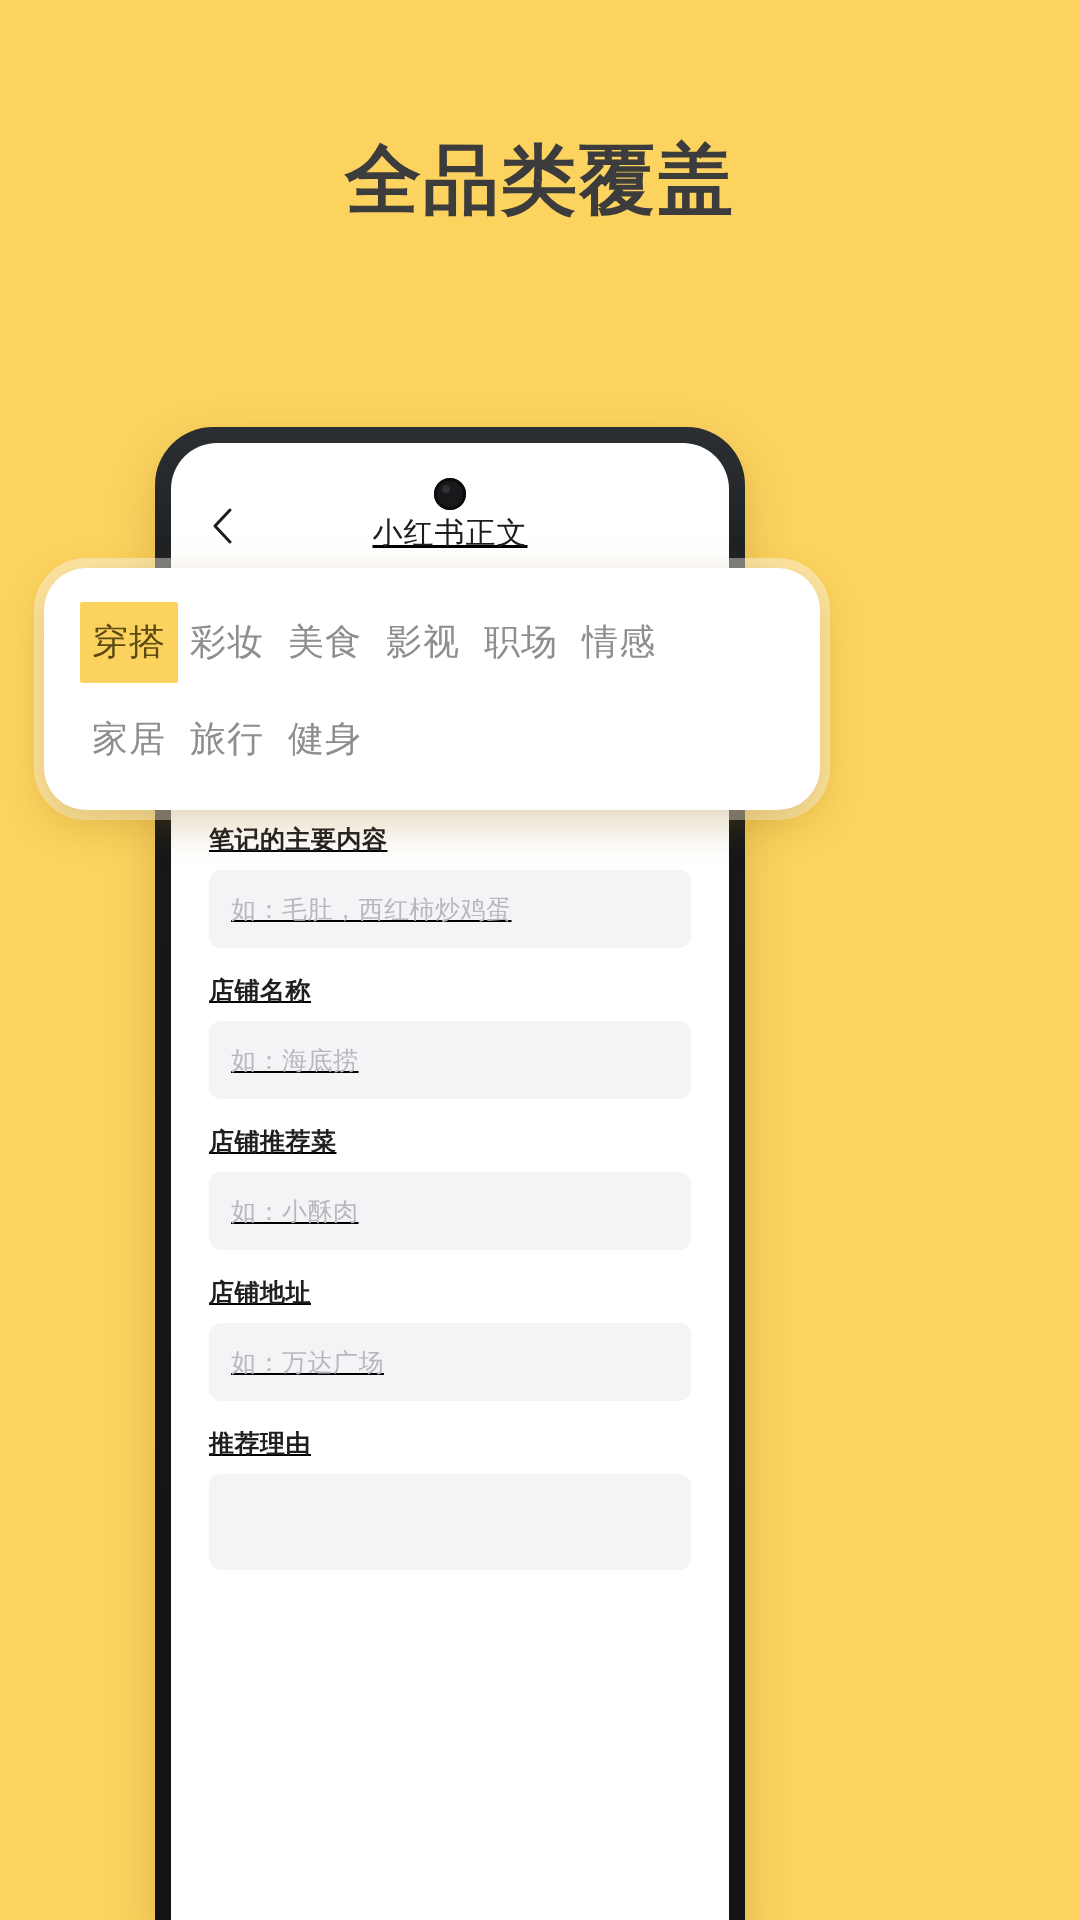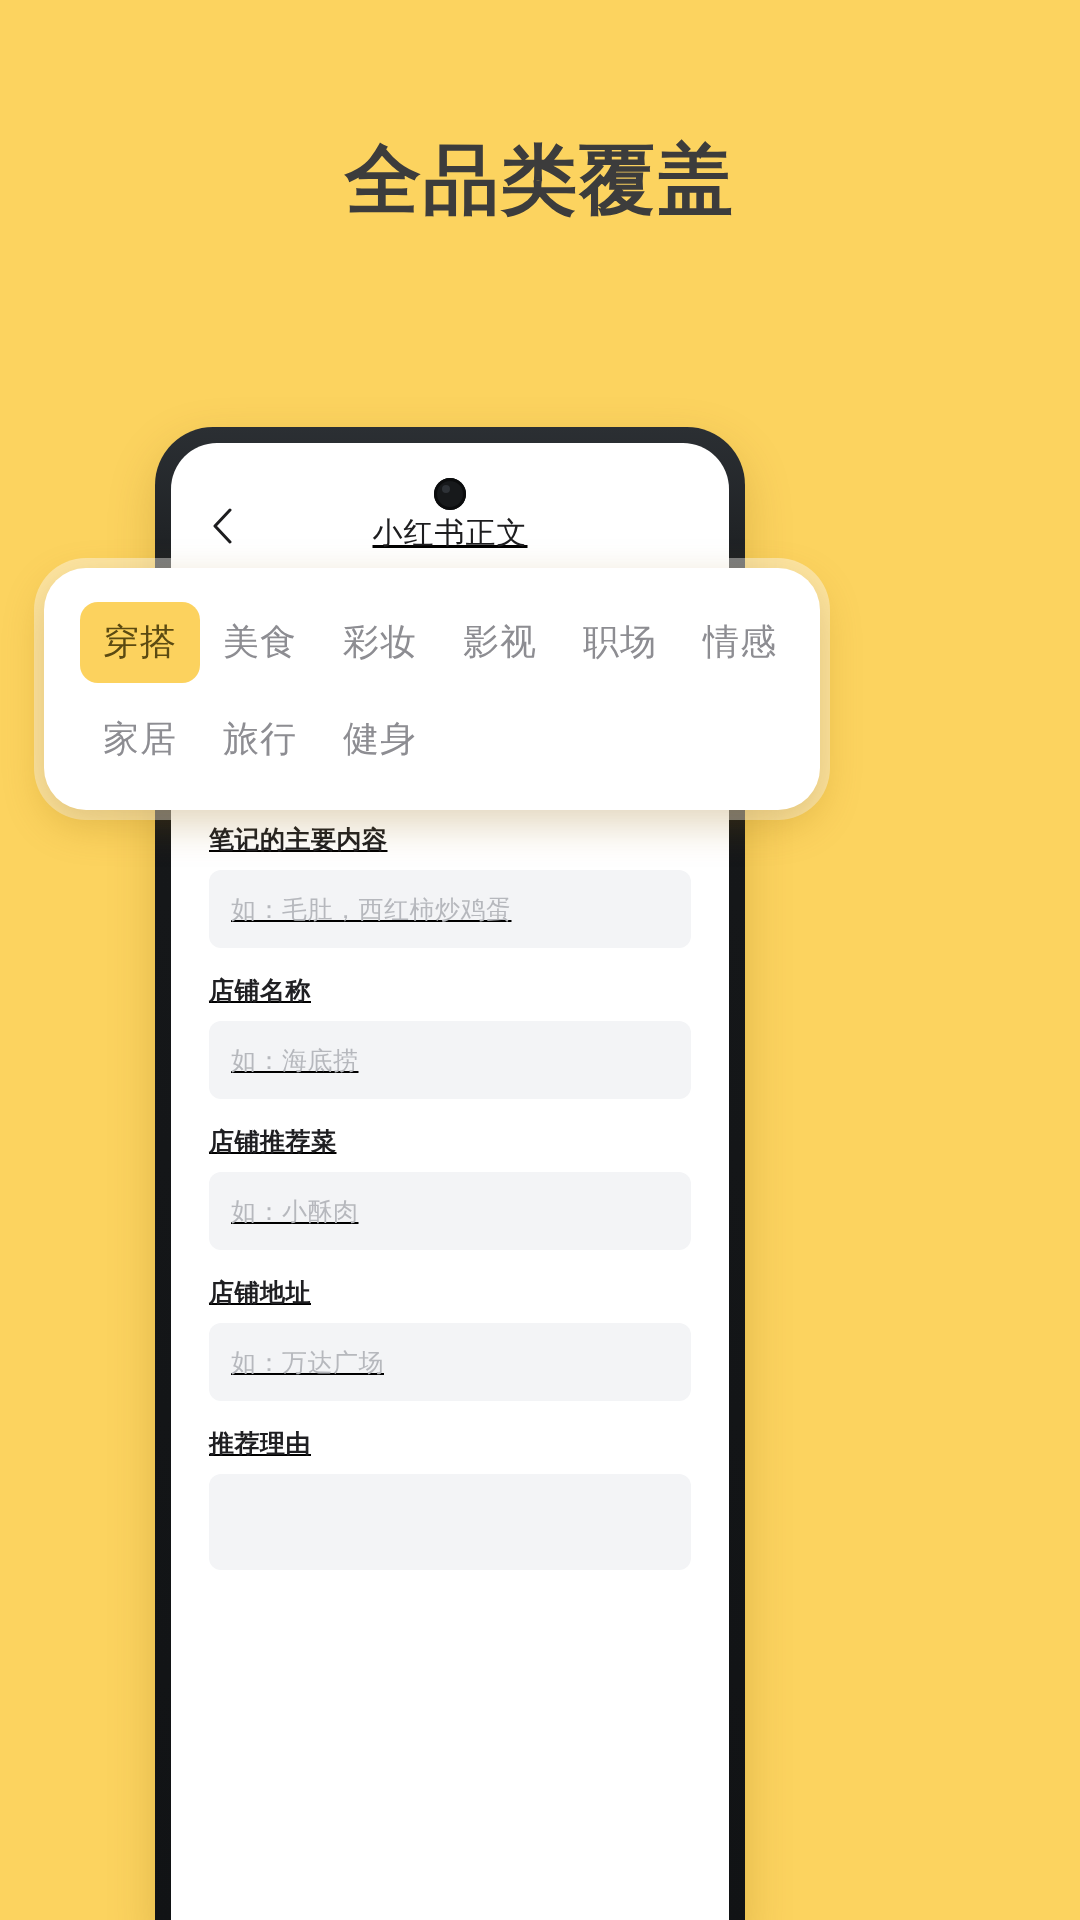--- a/index.html
+++ b/index.html
@@ -118,22 +118,22 @@
                0 0 0 10px rgba(255,255,255,0.42);
     z-index:40;
   }
   .chip-row{
     display:flex; align-items:center; flex-wrap:nowrap;
   }
   .chip-row + .chip-row{ margin-top:16px; }
   .chip{
     font-size:36px;
     color:#8d8d92;
-    padding:16px 23px;
-    border-radius:18px;
+    padding:16px 12px;
+    border-radius:2px;
     white-space:nowrap;
     letter-spacing:1px;
   }
   .chip.active{
     background:#FCD25E;
     color:#5b4a12;
   }
 
   
   .sliver{
@@ -202,22 +202,22 @@
 
     </div>
   </div>
 </div>
 
 <div class="sliver"></div>
 
 <div class="cat-card">
   <div class="chip-row">
     <div class="chip active">穿搭</div>
+    <div class="chip">彩妆</div>
     <div class="chip">美食</div>
-    <div class="chip">彩妆</div>
     <div class="chip">影视</div>
     <div class="chip">职场</div>
     <div class="chip">情感</div>
   </div>
   <div class="chip-row">
     <div class="chip">家居</div>
     <div class="chip">旅行</div>
     <div class="chip">健身</div>
   </div>
 </div>

